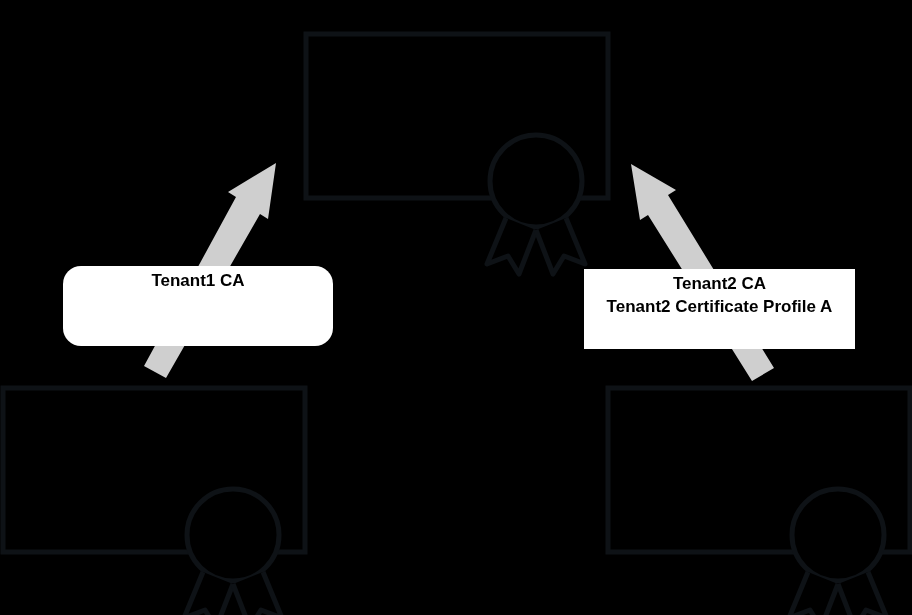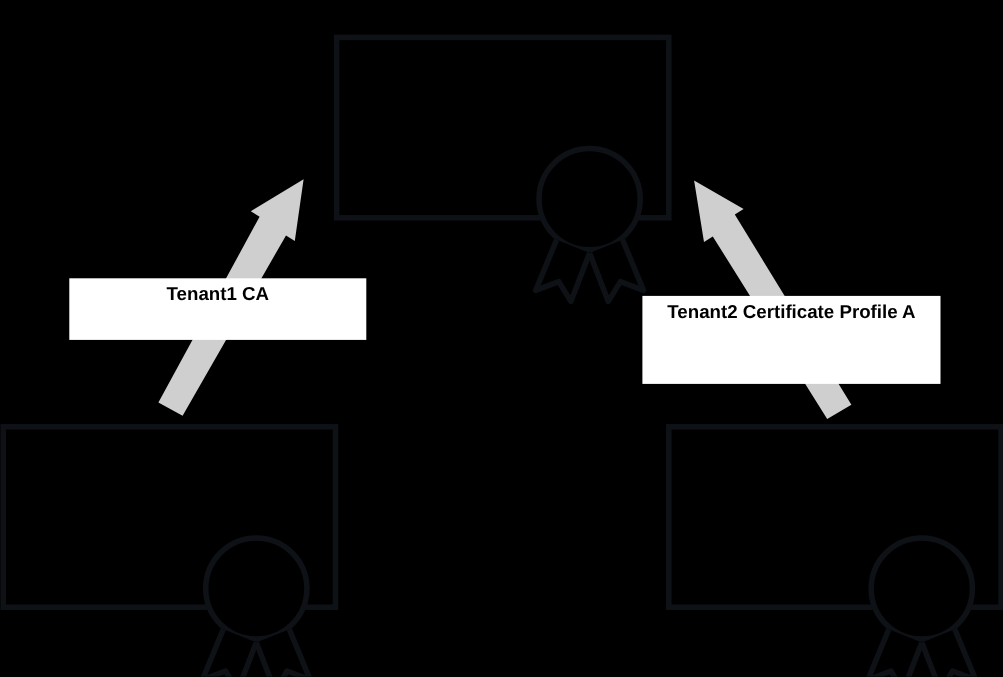--- a/index.html
+++ b/index.html
@@ -45,23 +45,24 @@
     padding: 3px 4px 4px 4px;
     box-sizing: border-box;
     white-space: nowrap;
   }
   .label-line {
     display: block;
     white-space: nowrap;
   }
   #label-tenant1 {
     left: 63px;
-    top: 253px;
+    top: 266px;
     width: 270px;
-    height: 56px;
+    height: 80px;
+    border-radius: 18px;
   }
   #label-tenant2 {
     left: 584px;
     top: 269px;
     width: 271px;
     height: 80px;
   }
 </style>
 </head>
 <body>
@@ -94,16 +95,17 @@
     <path d="M 144 366 L 236 197 L 228 192 L 276 163 L 268 219 L 260 214 L 166 378 Z" fill="#cfcfcf"></path>
 
     <path d="M 774 368 L 668 195 L 676 190 L 631 164 L 640 220 L 648 215 L 752 381 Z" fill="#cfcfcf"></path>
   </svg>
 
   <div class="label-box" id="label-tenant1">
     <span class="label-line">Tenant1 CA</span>
   </div>
 
   <div class="label-box" id="label-tenant2">
+    <span class="label-line">Tenant2 CA</span>
     <span class="label-line">Tenant2 Certificate Profile A</span>
   </div>
 
 </div>
 
 </body></html>

